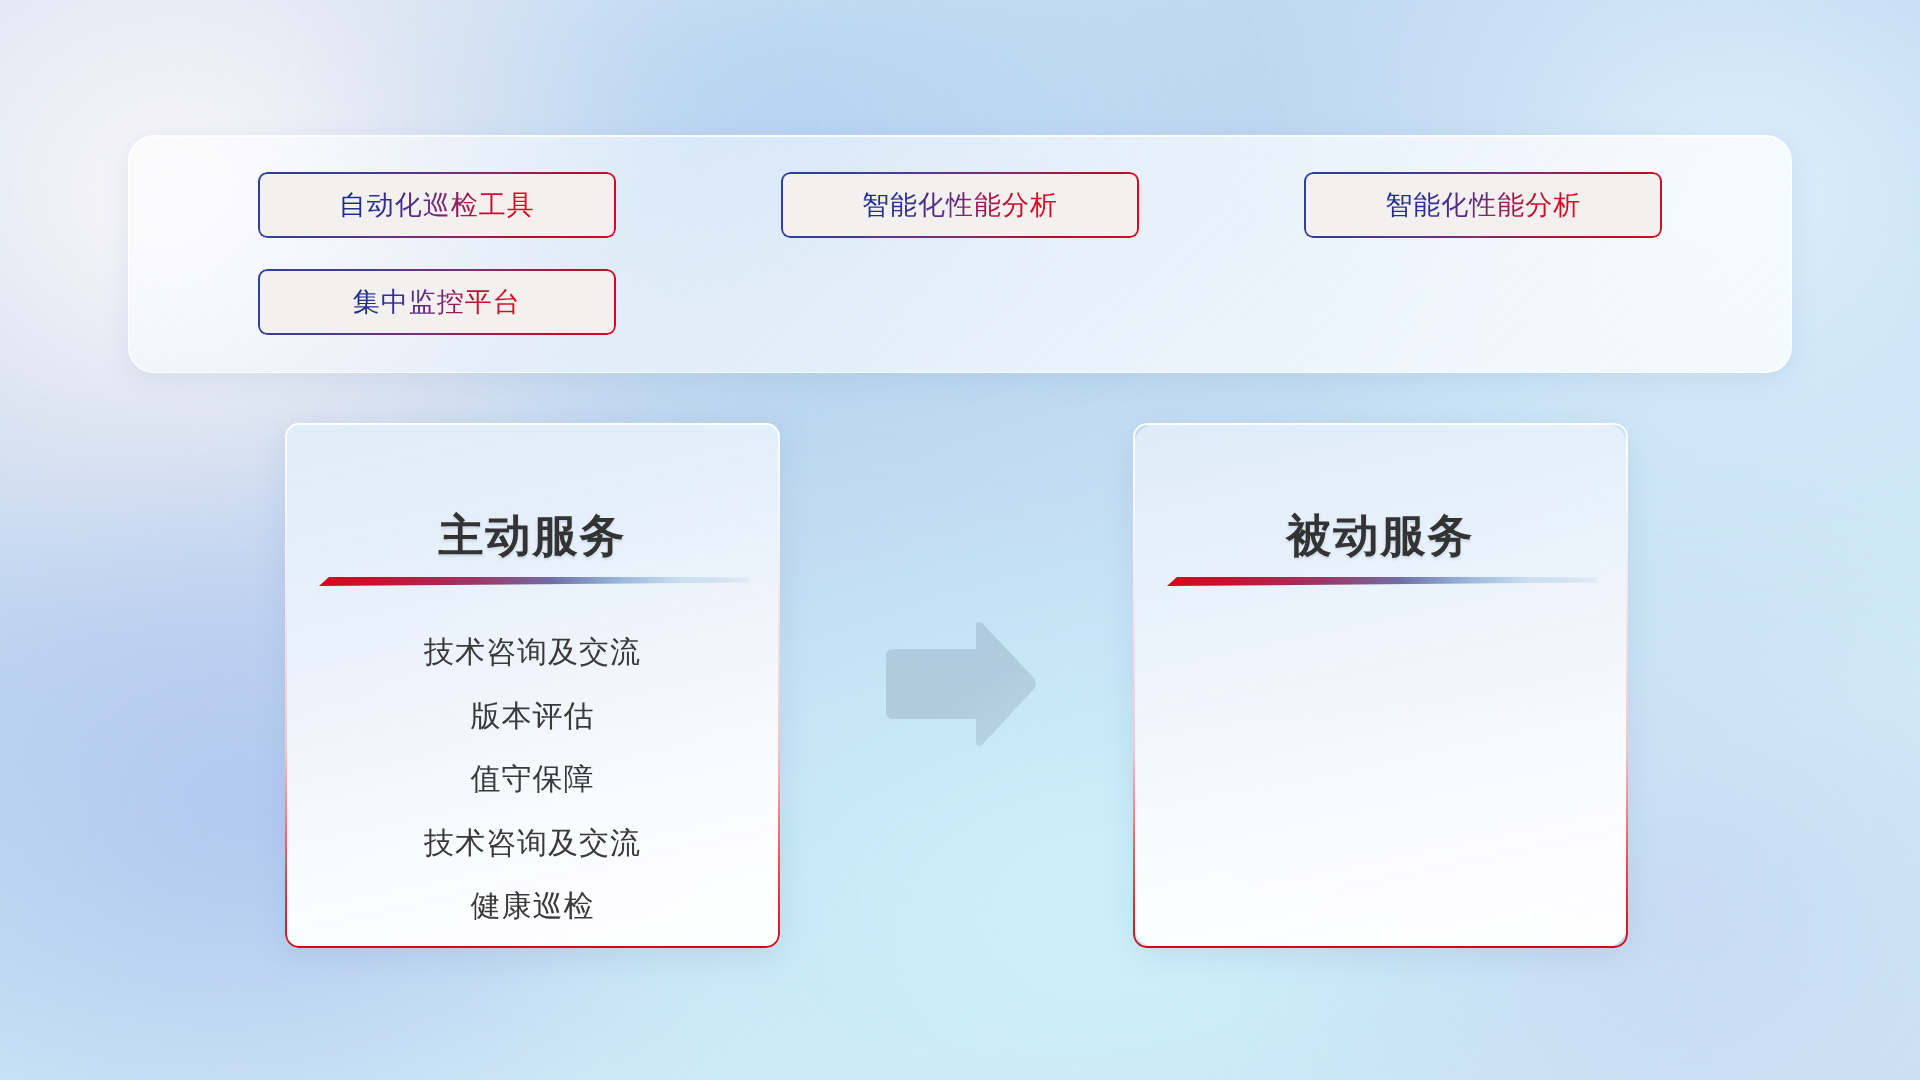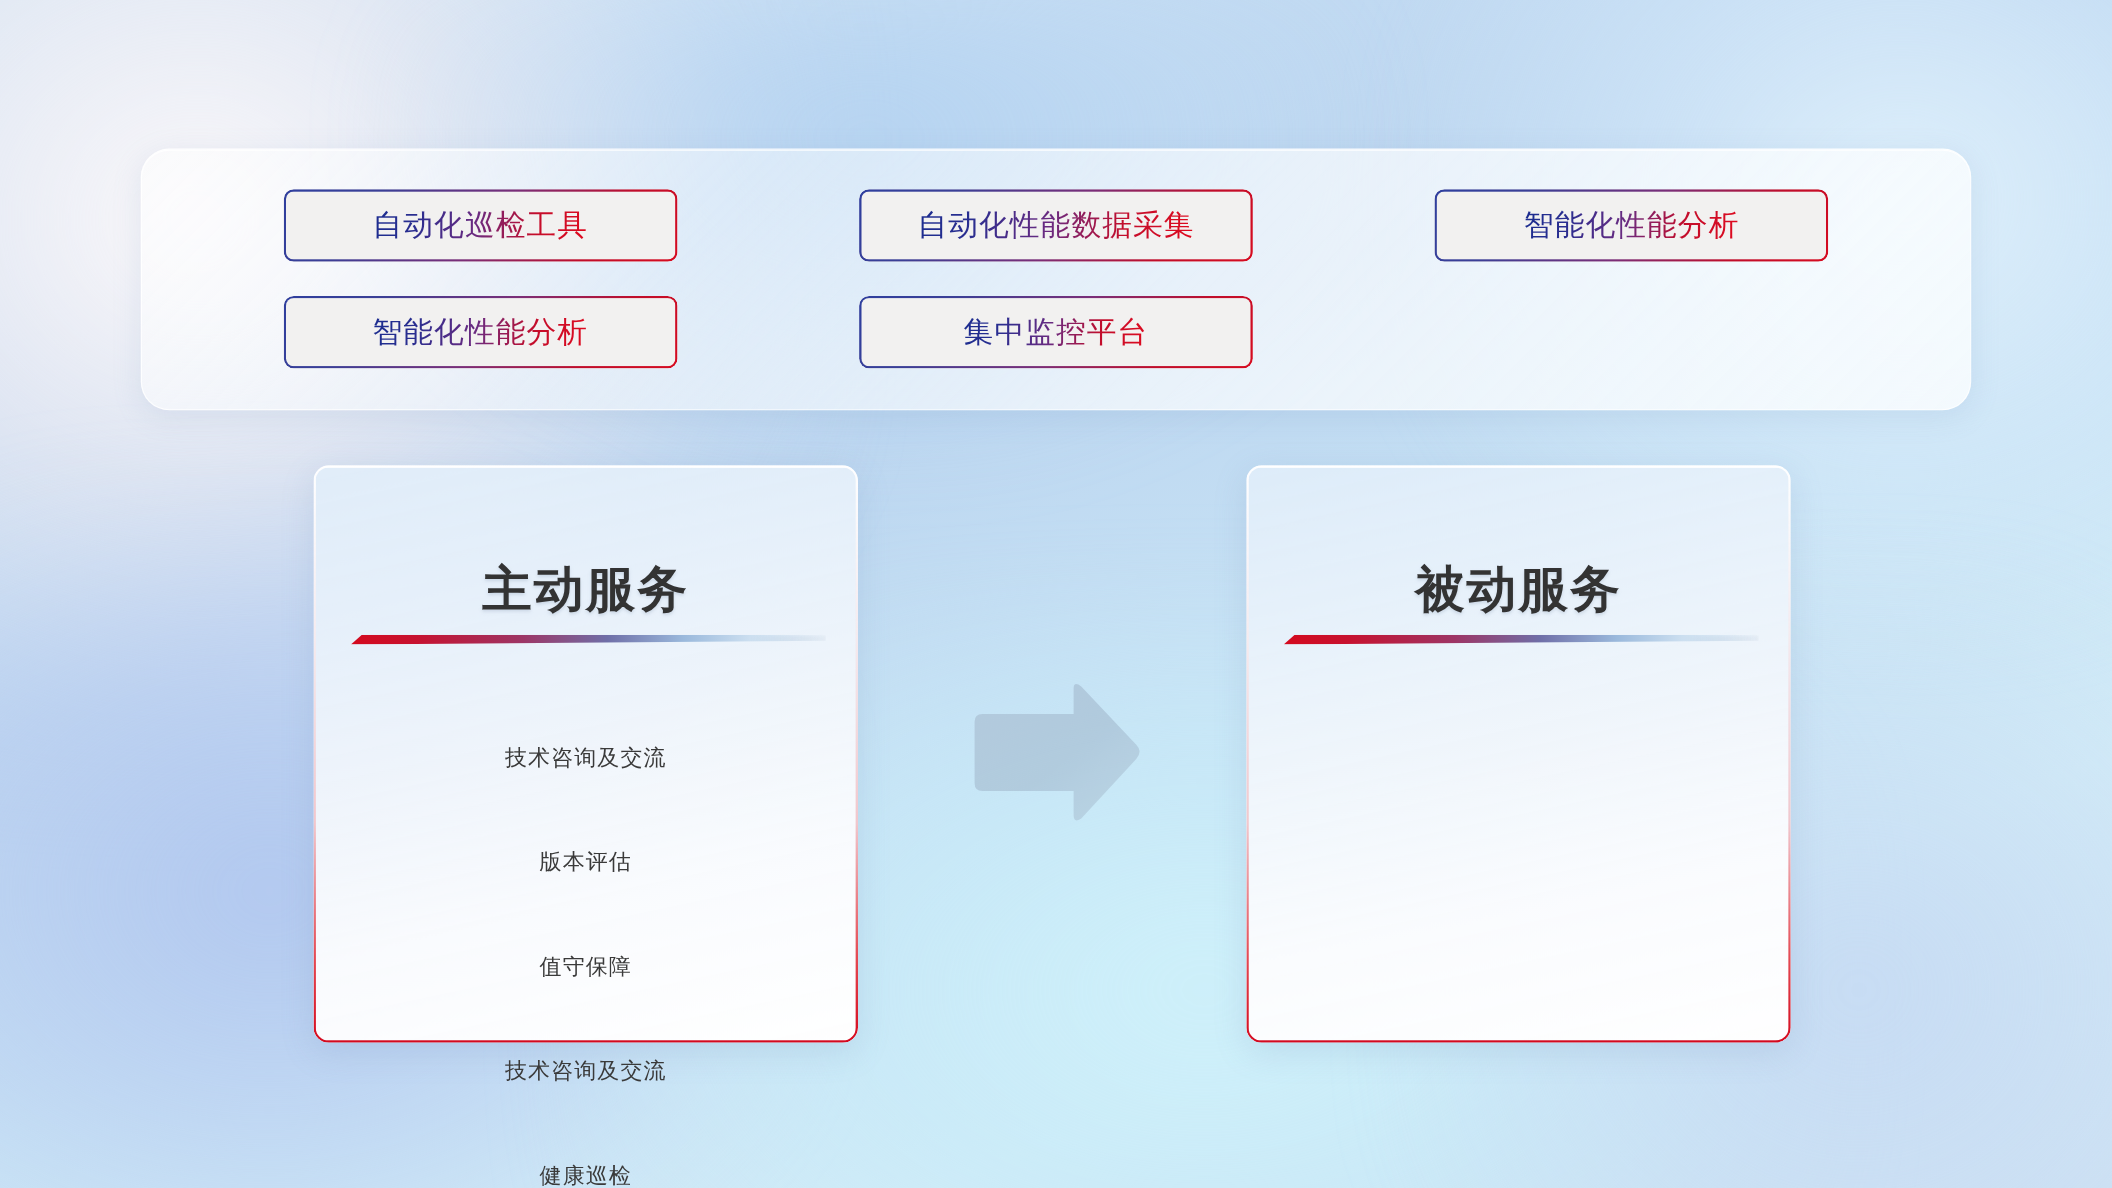--- a/index.html
+++ b/index.html
@@ -145,21 +145,21 @@
     border-radius: 14px;
     padding: 2px;
     background: linear-gradient(180deg, rgba(255,255,255,0.95) 0%, rgba(246,233,236,0.85) 30%, rgba(240,190,196,0.85) 62%, rgba(226,60,70,0.95) 86%, #d4091e 100%);
     -webkit-mask: linear-gradient(#000 0 0) content-box, linear-gradient(#000 0 0);
     -webkit-mask-composite: xor;
     mask: linear-gradient(#000 0 0) content-box, linear-gradient(#000 0 0);
     mask-composite: exclude;
     pointer-events: none;
   }
   #card-proactive { left: 285px; }
-  #card-reactive  { left: 1133px; }
+  #card-reactive  { left: 1133px; border-radius: 25px; }
 
   .card-title {
     position: absolute;
     top: 50px;
     left: 0; right: 0;
     text-align: center;
     font-size: 45px;
     font-weight: bold;
     color: #333333;
     letter-spacing: 2px;
@@ -179,26 +179,25 @@
   .card-list {
     position: absolute;
     top: 208px;
     left: 0; right: 0;
     display: flex;
     flex-direction: column;
     align-items: center;
     gap: 26px;
   }
   .card-list-item {
-    font-size: 20px;
+    font-size: 30px;
     color: #3a3a3a;
     letter-spacing: 1px;
     line-height: 1.25;
     white-space: nowrap;
-    margin-top: 44px;
   }
 
   
   #flow-arrow {
     position: absolute;
     left: 880px;
     top: 620px;
     width: 160px;
     height: 130px;
     opacity: 0.42;
@@ -215,23 +214,20 @@
 <div id="bg-bloom-5"></div>
 <div id="bg-bloom-6"></div>
 
 <div id="top-panel">
   <div id="tag-grid">
 
     <div class="tag-pill">
       <span class="tag-label">自动化巡检工具</span>
     </div>
 
-    <div class="tag-pill">
-      <span class="tag-label">自动化性能数据采集</span>
-    </div>
 
     <div class="tag-pill">
       <span class="tag-label">智能化性能分析</span>
     </div>
 
     <div class="tag-pill">
       <span class="tag-label">智能化性能分析</span>
     </div>
 
 

